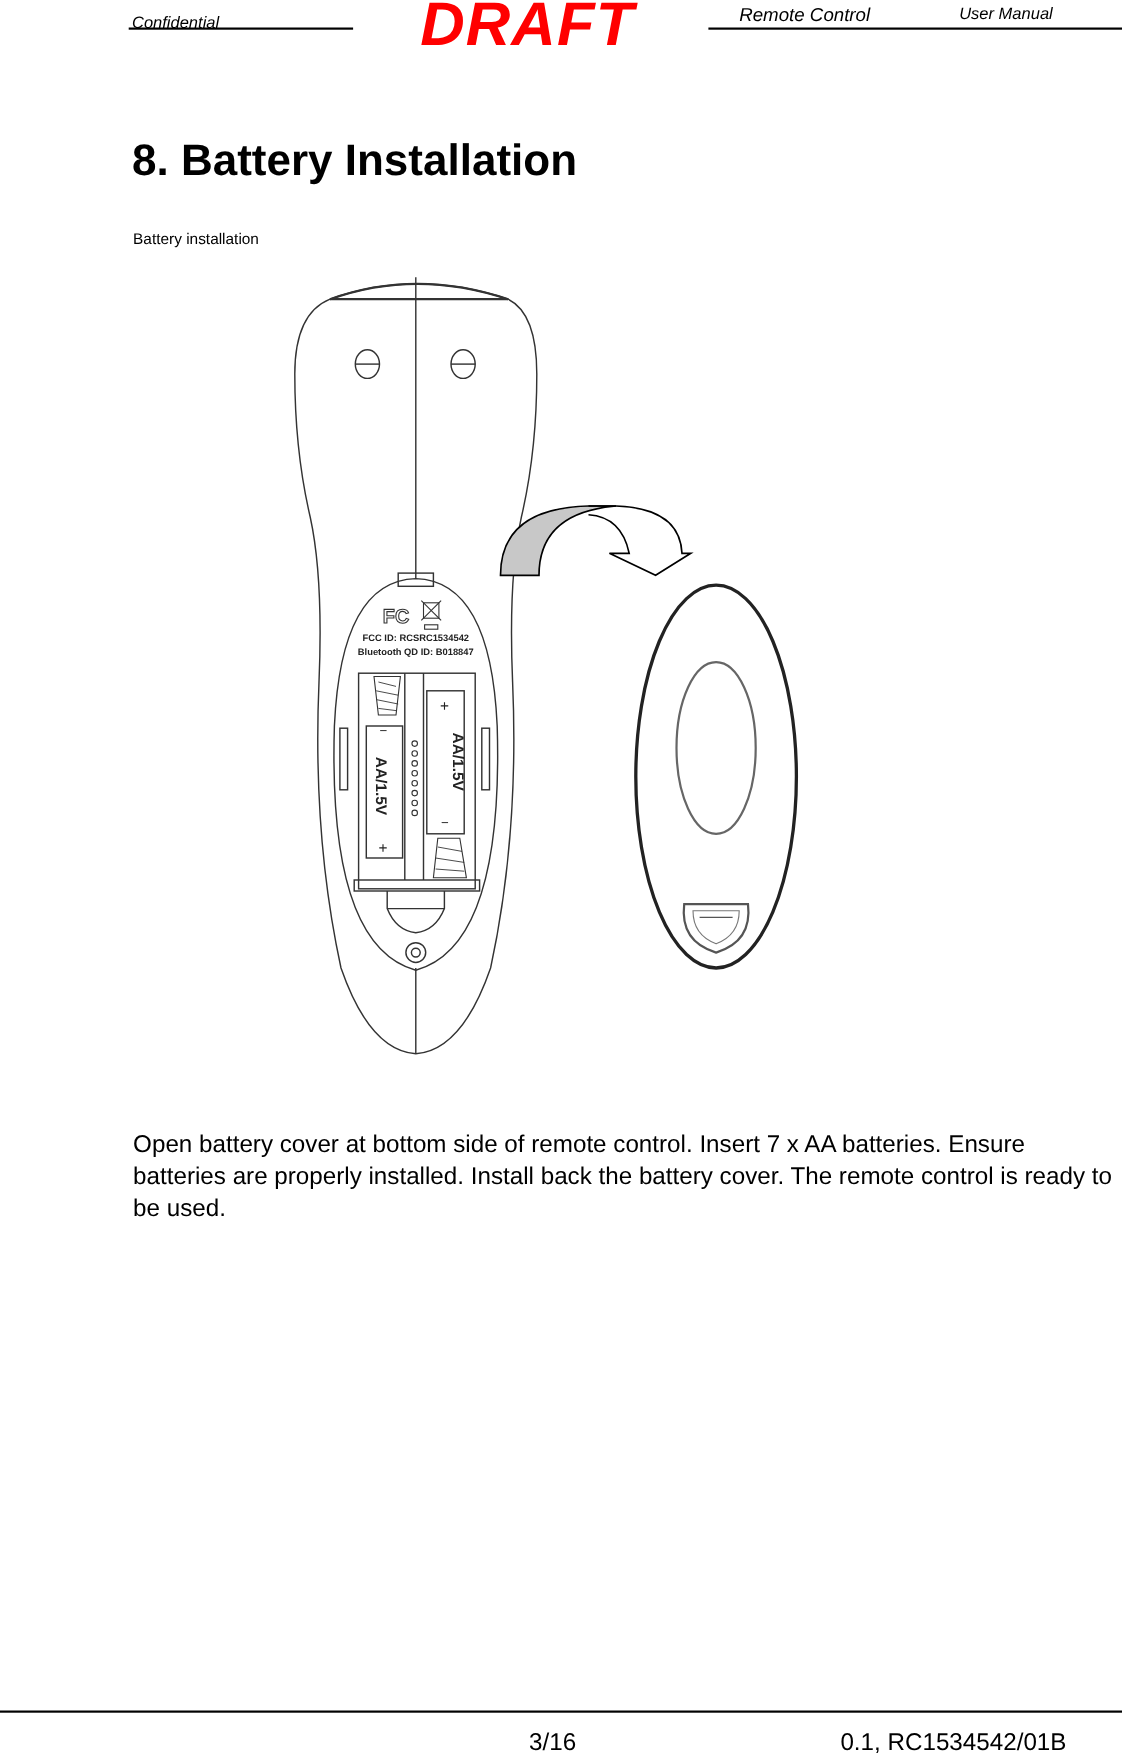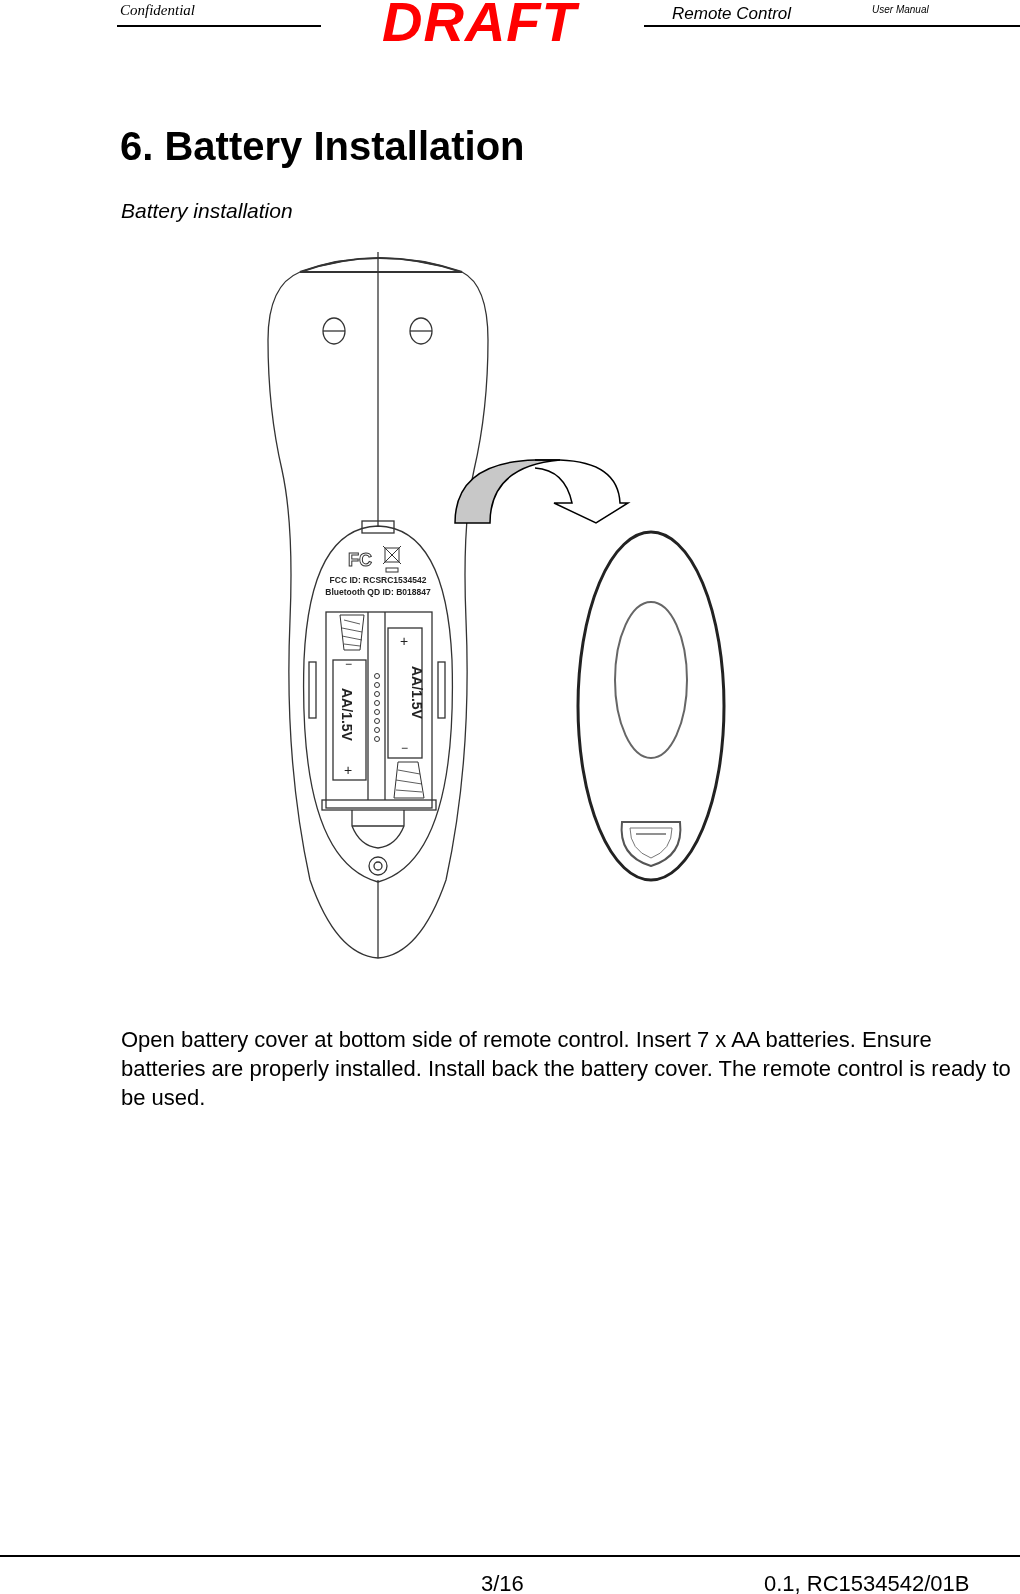--- a/index.html
+++ b/index.html
@@ -1,43 +1,43 @@
 <!DOCTYPE html>
 <html><head>
 <meta charset="utf-8">
 <style>
   html, body { margin: 0; padding: 0; background: #ffffff; }
   body { width: 1020px; height: 1594px; position: relative; overflow: hidden; font-family: "Liberation Sans", sans-serif; color: #000; }
-  .hdr-left { position: absolute; left: 120px; top: 2px; font-size: 15px; font-style: italic; font-family: Liberation Serif, serif; }
+  .hdr-left { position: absolute; left: 120px; top: 12px; font-size: 15px; font-style: italic; }
   .hdr-line-left { position: absolute; left: 117px; top: 25px; width: 204px; height: 2px; background: #000; }
   .draft { position: absolute; left: 382px; top: -6px; font-size: 56px; font-weight: bold; font-style: italic; color: #ff0000; letter-spacing: 1px; line-height: 1; }
   .hdr-mid { position: absolute; left: 672px; top: 4px; font-size: 17px; font-style: italic; }
-  .hdr-right { position: absolute; left: 872px; top: 4px; font-size: 10px; font-style: italic; }
+  .hdr-right { position: absolute; left: 872px; top: 4px; font-size: 15px; font-style: italic; }
   .hdr-line-right { position: absolute; left: 644px; top: 25px; width: 376px; height: 2px; background: #000; }
   .h1 { position: absolute; left: 120px; top: 126px; font-size: 40px; font-weight: bold; line-height: 1; }
-  .subtitle { position: absolute; left: 121px; top: 199px; font-size: 21px; font-style: italic; }
+  .subtitle { position: absolute; left: 121px; top: 209px; font-size: 14px; }
   .figure { position: absolute; left: 260px; top: 250px; width: 500px; height: 730px; }
   .para { position: absolute; left: 121px; top: 1025px; width: 900px; font-size: 22px; line-height: 29px; }
   .ftr-line { position: absolute; left: 0; top: 1555px; width: 1020px; height: 2px; background: #000; }
   .ftr-page { position: absolute; left: 481px; top: 1571px; font-size: 22px; }
   .ftr-doc { position: absolute; left: 764px; top: 1571px; font-size: 22px; }
 </style>
 </head>
 <body>
 
 <div>
   <span class="hdr-left">Confidential</span>
   <div class="hdr-line-left"></div>
   <span class="draft">DRAFT</span>
   <span class="hdr-mid">Remote Control</span>
   <span class="hdr-right">User Manual</span>
   <div class="hdr-line-right"></div>
 </div>
 
-<h1 class="h1" style="margin:0;">6. Battery Installation</h1>
+<h1 class="h1" style="margin:0;">8. Battery Installation</h1>
 <div class="subtitle">Battery installation</div>
 
 <div class="figure">
   <svg width="500" height="730" viewBox="260 250 500 730" xmlns="http://www.w3.org/2000/svg" fill="none" stroke="#333" stroke-width="1.3">
 
     <g>
       <path d="M300 272 Q378 244 462 272 Q488 285 488 340 Q488 410 474 470 Q462 525 466 620 Q472 760 446 880 Q420 955 378 958 Q336 955 310 880 Q284 760 290 620 Q294 525 282 470 Q268 410 268 340 Q268 285 300 272 Z"></path>
       <path d="M300 272 Q378 244 462 272" stroke-width="2"></path>
       <line x1="300" y1="272" x2="462" y2="272" stroke-width="2"></line>
       <line x1="378" y1="252" x2="378" y2="526"></line>

